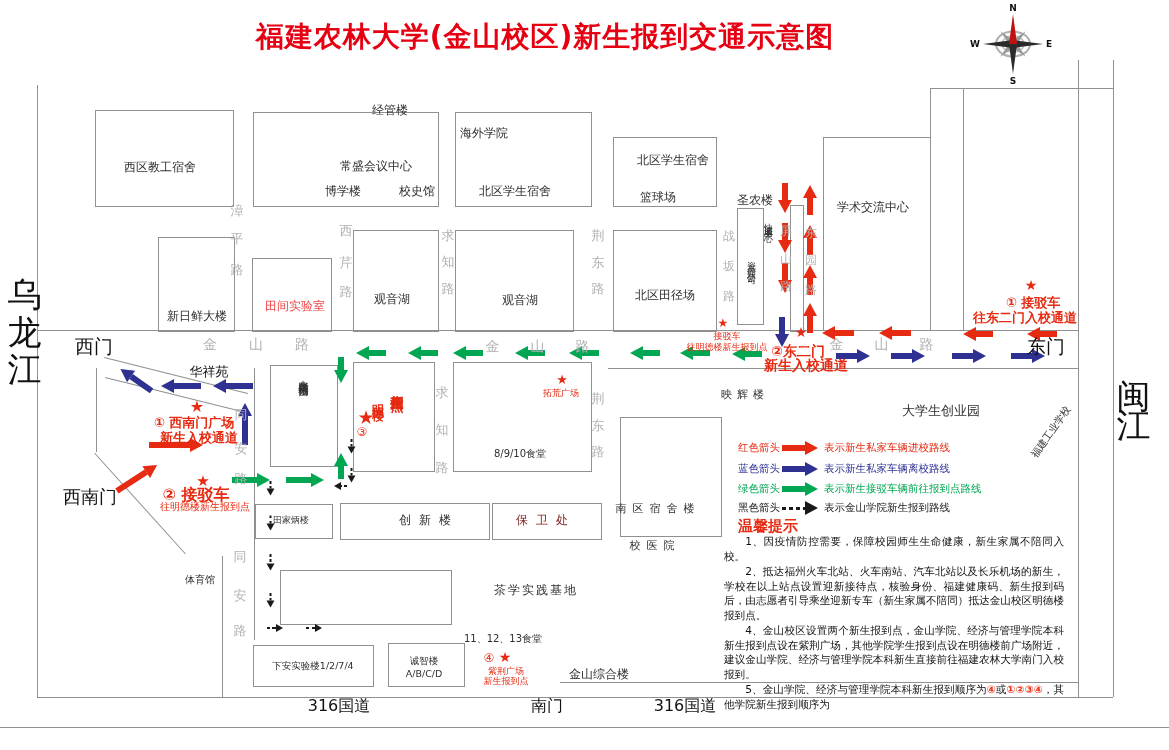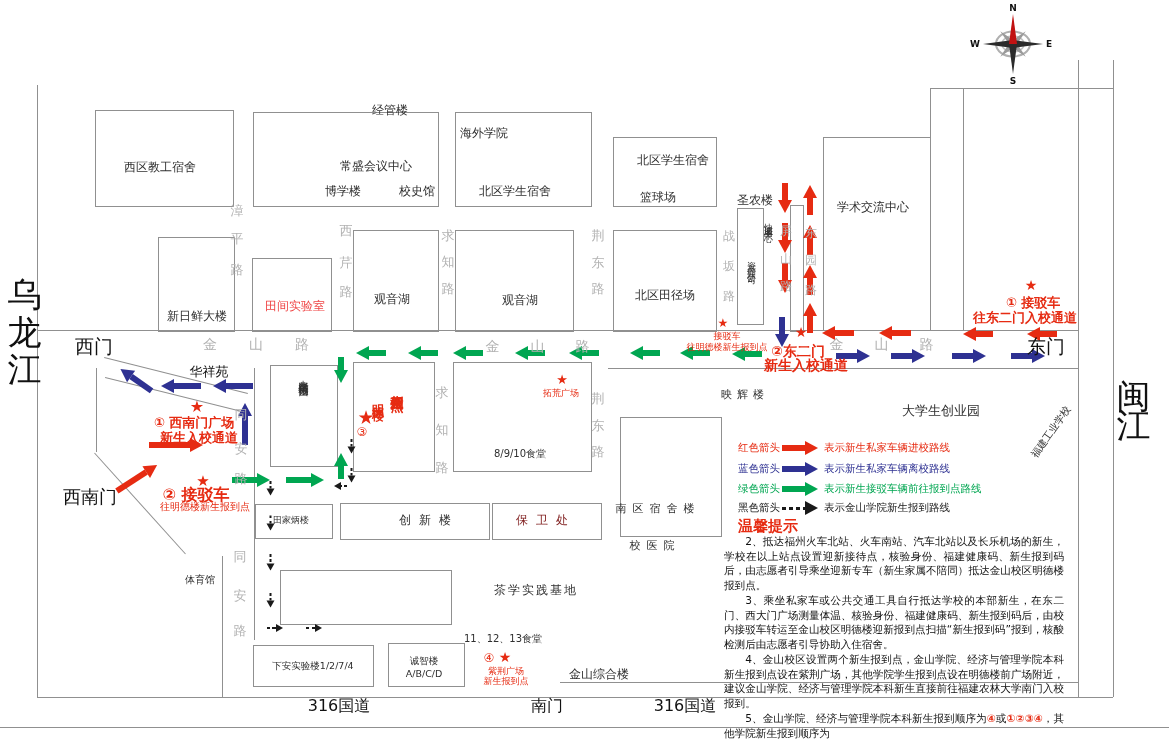--- a/index.html
+++ b/index.html
@@ -20,20 +20,21 @@
   .tips-heading{position:absolute;left:738px;top:517px;font-size:15px;font-weight:bold;}
   .tips{position:absolute;left:724px;top:534px;width:340px;}
   .tips p{margin:0 0 1px 0;font-size:10.6px;line-height:1.37;text-indent:2em;text-align:justify;color:#141414;}
   .compass{position:absolute;left:966px;top:2px;}
   .compass text{font-size:9px;font-weight:bold;fill:#111;}
 </style>
 </head>
 <body>
 
 <div class="stage">
+  <div class="title" style="color: rgb(230, 0, 18);">福建农林大学(金山校区)新生报到交通示意图</div>
 
   <svg class="compass" width="94" height="84" viewBox="0 0 94 84">
     <ellipse cx="47" cy="42" rx="17" ry="12.5" fill="none" stroke="#b0b0b0" stroke-width="2"></ellipse>
     <ellipse cx="47" cy="42" rx="11" ry="8" fill="none" stroke="#c4c4c4" stroke-width="1.5"></ellipse>
     <g transform="rotate(45 47 42)" fill="#9a9a9a">
       <polygon points="47,24 43.5,42 50.5,42"></polygon>
       <polygon points="47,60 43.5,42 50.5,42"></polygon>
       <polygon points="29,42 47,38.5 47,45.5"></polygon>
       <polygon points="65,42 47,38.5 47,45.5"></polygon>
     </g>
@@ -367,18 +368,18 @@
       <div class="legend-label" style="left: 738px; top: 508px; color: rgb(26, 26, 26);">黑色箭头</div>
       <div class="arrow" style="left: 782px; top: 500px; width: 36px; height: 16px; transform: rotate(0deg);">
         <div class="shaft" style="height: 3px; background: repeating-linear-gradient(90deg, rgb(26, 26, 26) 0px, rgb(26, 26, 26) 4px, transparent 4px, transparent 7px);"></div>
         <div class="head" style="border-left: 13px solid rgb(26, 26, 26); border-top: 7.5px solid transparent; border-bottom: 7.5px solid transparent;"></div>
       </div>
       <div class="legend-desc" style="left: 824px; top: 508px; color: rgb(26, 26, 26);">表示金山学院新生报到路线</div>
     </div>
 
   <div class="tips-heading" style="color: rgb(230, 43, 18);">温馨提示</div>
   <div id="tips" class="tips">
+      <p><span style="color: rgb(17, 17, 17);">1、因疫情防控需要，保障校园师生生命健康，新生家属不陪同入校。</span></p>
       <p><span style="color: rgb(17, 17, 17);">2、抵达福州火车北站、火车南站、汽车北站以及长乐机场的新生，学校在以上站点设置迎新接待点，核验身份、福建健康码、新生报到码后，由志愿者引导乘坐迎新专车（新生家属不陪同）抵达金山校区明德楼报到点。</span></p>
-      <p><span style="color: rgb(17, 17, 17);">3、乘坐私家车或公共交通工具自行抵达学校的本部新生，在东二门、西大门广场测量体温、核验身份、福建健康码、新生报到码后，由校内接驳车转运至金山校区明德楼迎新报到点扫描“新生报到码”报到，核酸检测后由志愿者引导协助入住宿舍。</span></p>
       <p><span style="color: rgb(17, 17, 17);">4、金山校区设置两个新生报到点，金山学院、经济与管理学院本科新生报到点设在紫荆广场，其他学院学生报到点设在明德楼前广场附近，建议金山学院、经济与管理学院本科新生直接前往福建农林大学南门入校报到。</span></p>
       <p><span style="color: rgb(17, 17, 17);">5、金山学院、经济与管理学院本科新生报到顺序为</span><span style="color: rgb(230, 43, 18); font-weight: bold;">④</span><span style="color: rgb(17, 17, 17);">或</span><span style="color: rgb(230, 43, 18); font-weight: bold;">①②③④</span><span style="color: rgb(17, 17, 17);">，其他学院新生报到顺序为</span></p>
     </div>
 </div>
 
 </body></html>

